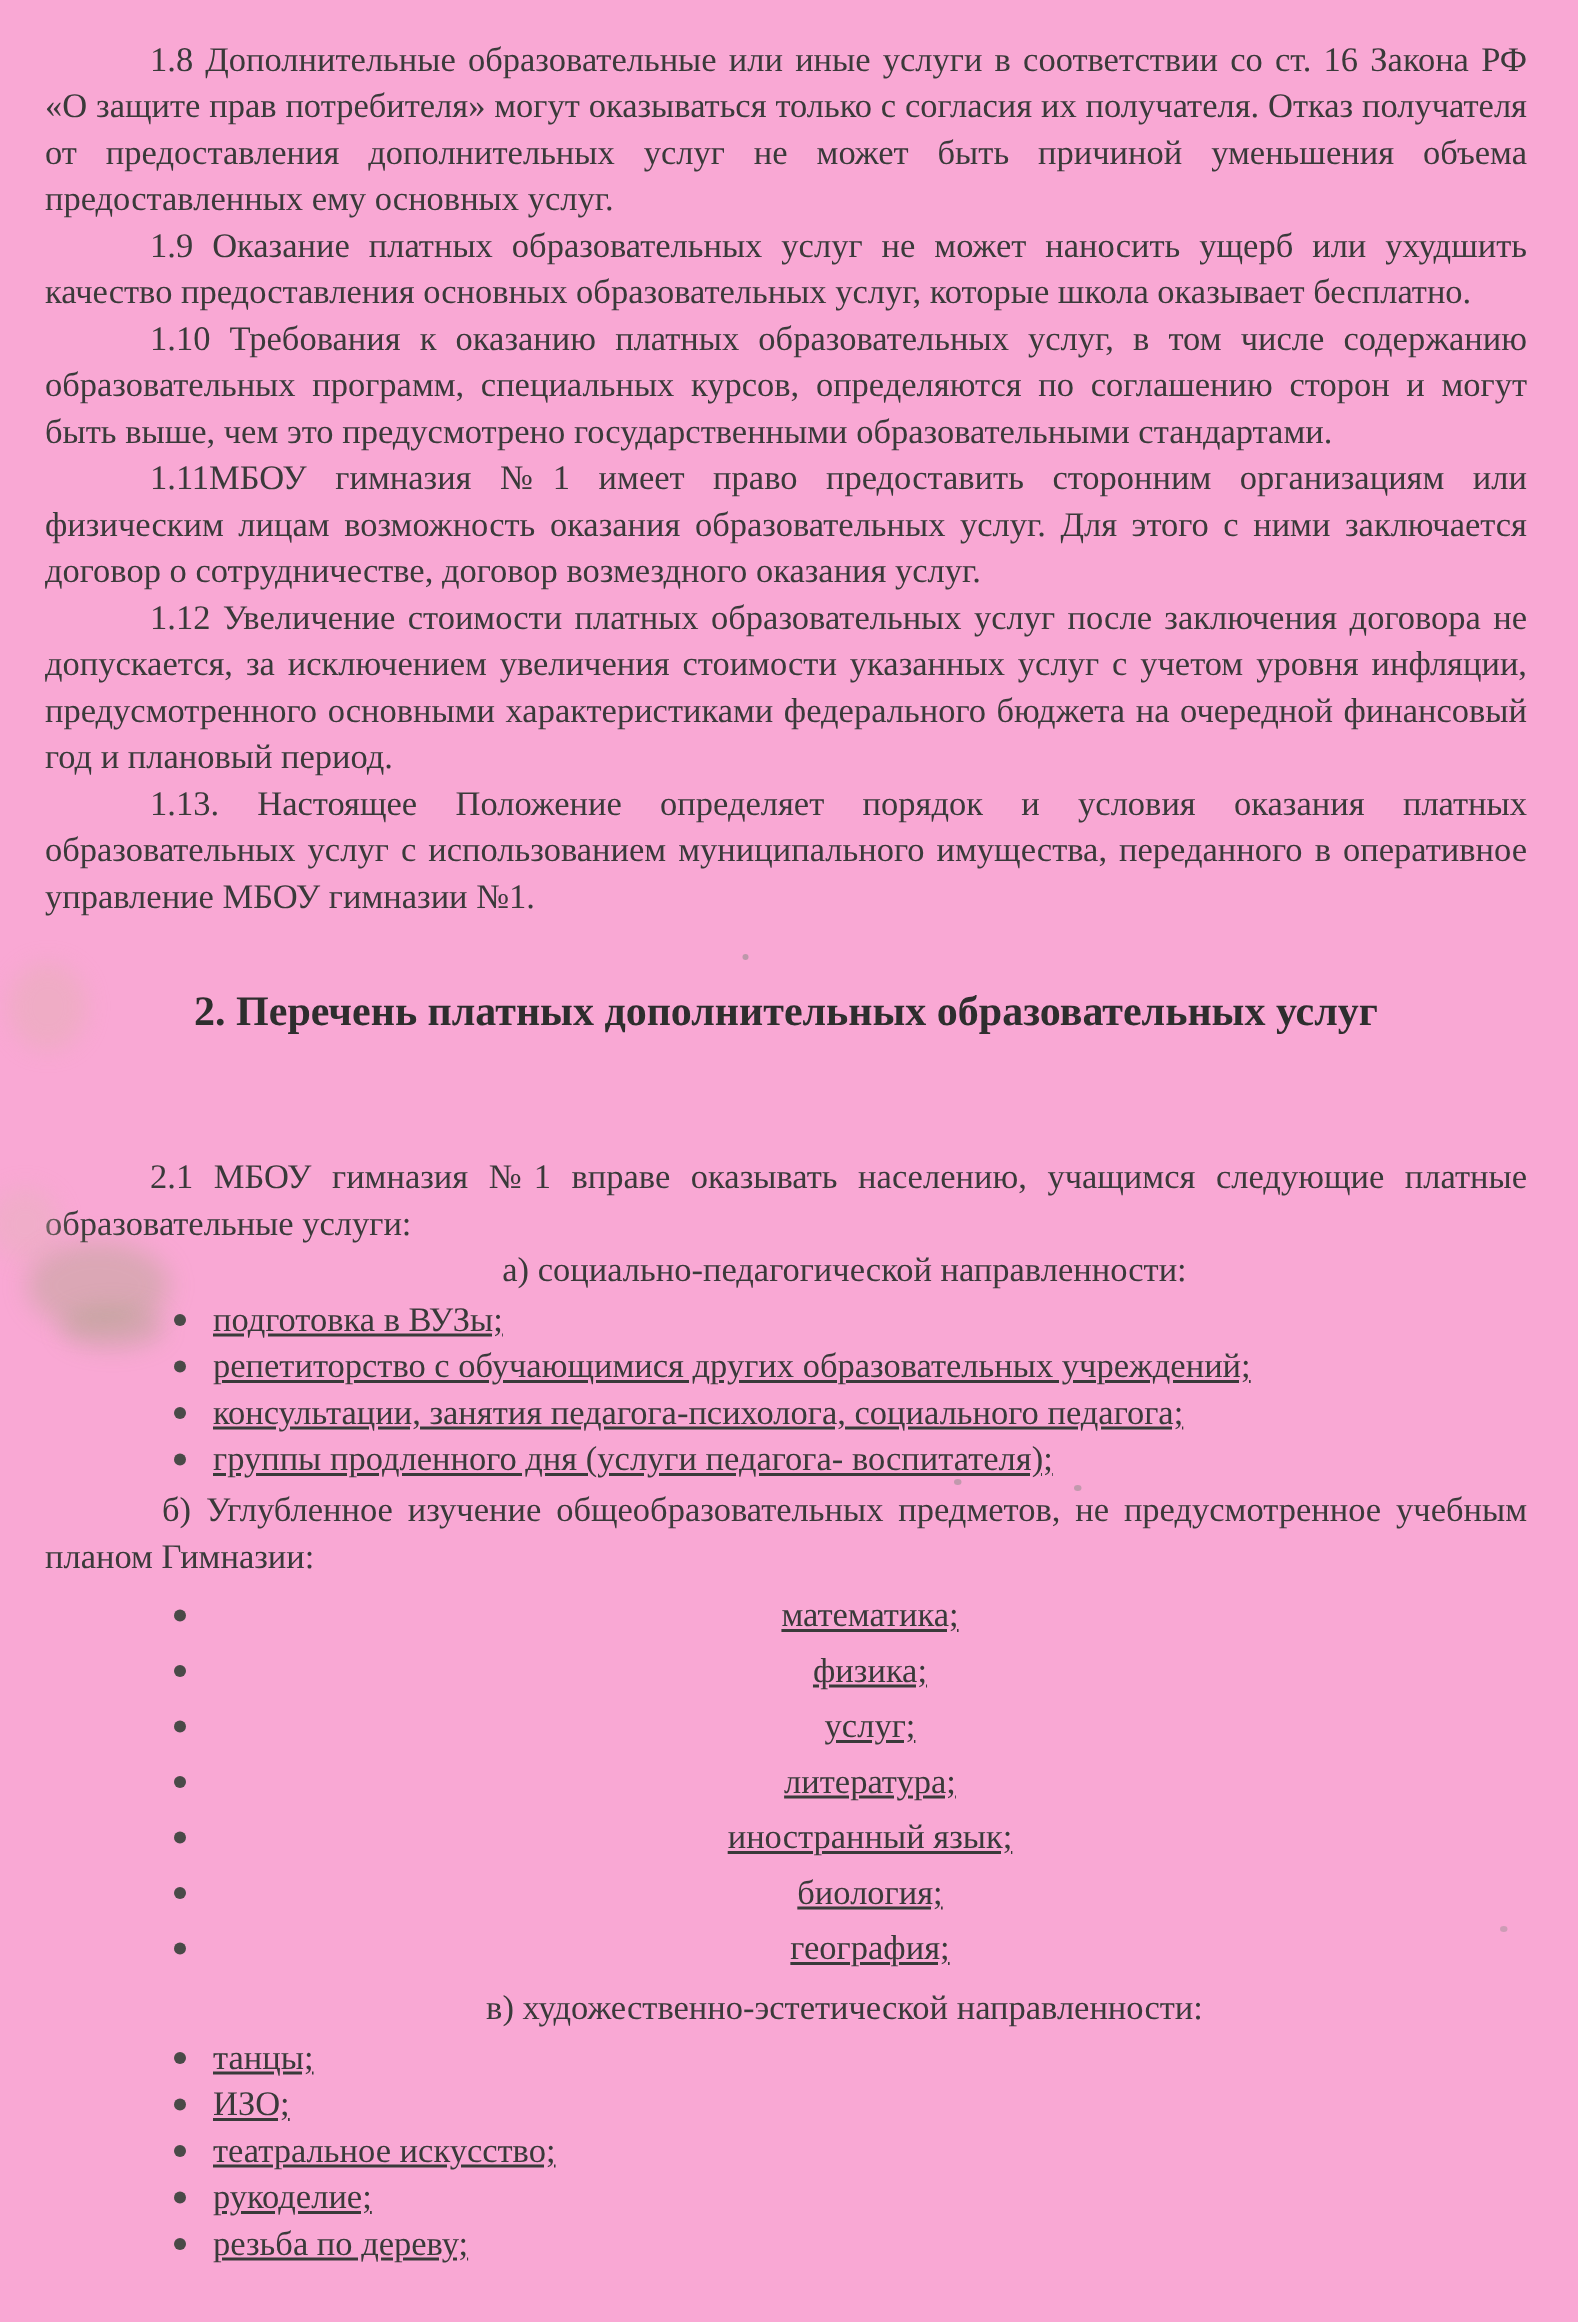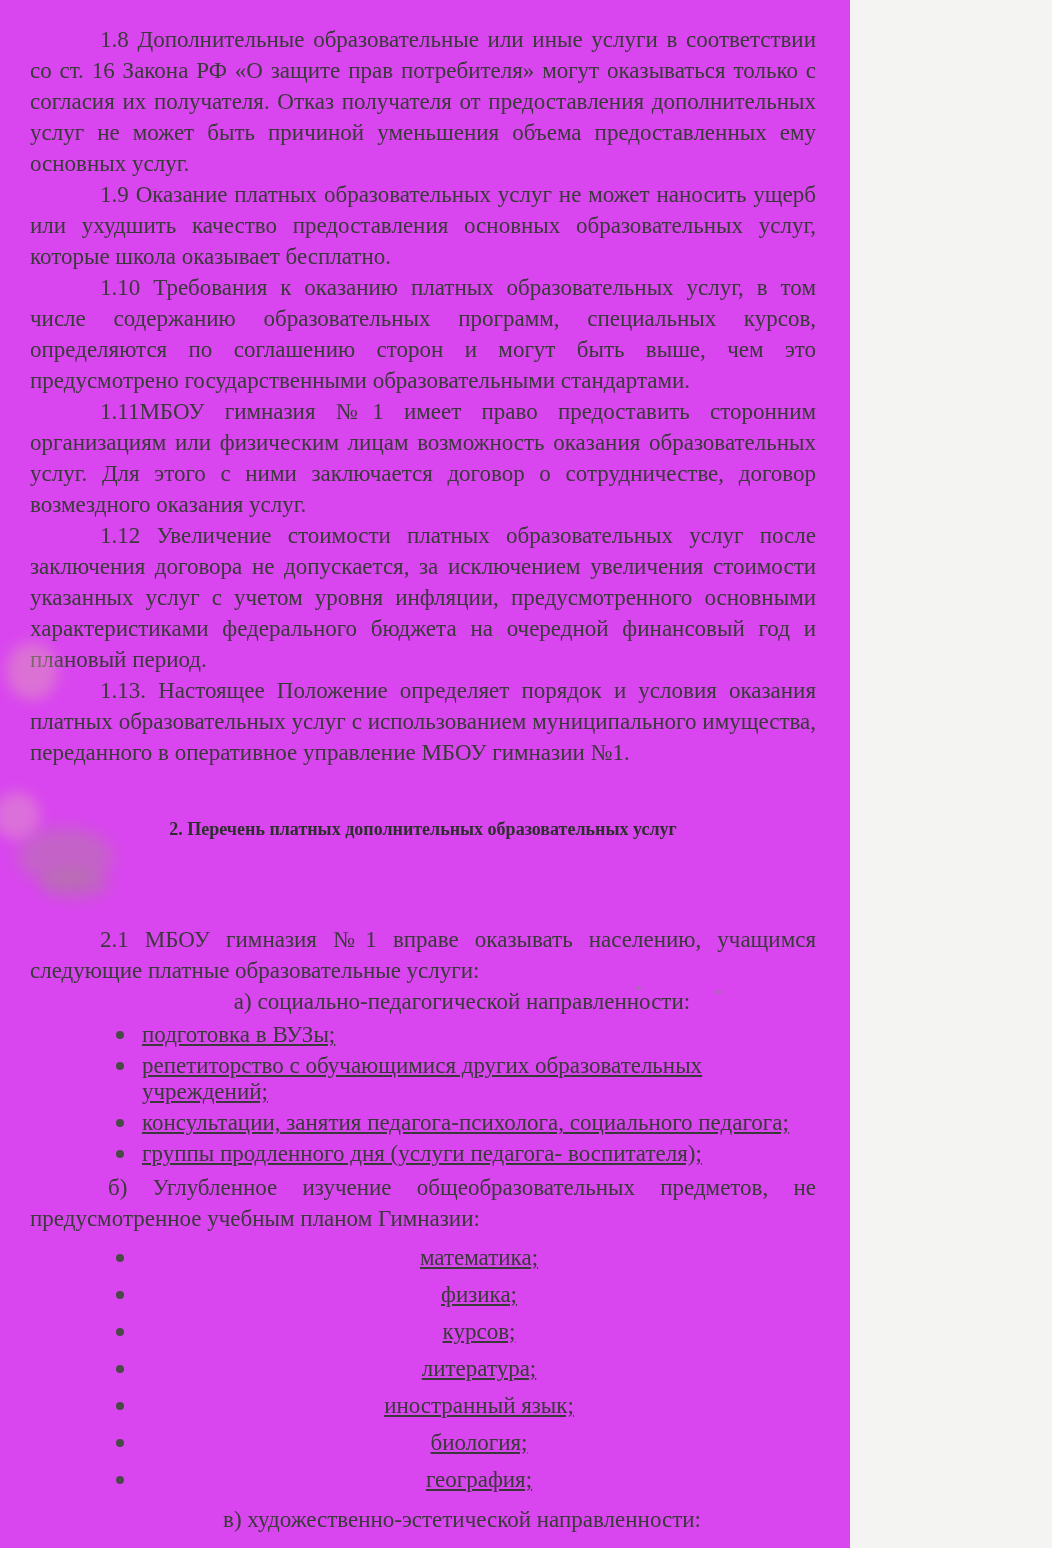--- a/index.html
+++ b/index.html
@@ -3,22 +3,22 @@
 <meta charset="utf-8">
 <style>
   html, body { margin: 0; padding: 0; }
   body {
     width: 1052px; height: 1548px;
     background: #f4f4f2;
     font-family: "Liberation Serif", "DejaVu Serif", serif;
   }
   .page {
     position: relative;
-    width: 850px; height: 1548px;
-    background: #d946ef;
+    width: 1052px; height: 1548px;
+    background: #f9a8d4;
     overflow: hidden;
     color: #3a3a3a;
     box-sizing: border-box;
     padding: 24px 34px 0 30px;
     font-size: 23px;
     line-height: 31px;
   }
   
   .blob { position: absolute; border-radius: 50%; pointer-events: none; }
   .blob-pink-1 { left: 6px; top: 642px; width: 52px; height: 58px;
@@ -38,21 +38,21 @@
 
   p.para {
     margin: 0;
     text-align: justify;
     text-indent: 70px;
   }
   h2.section-heading {
     margin: 46px 0 0 0;
     padding: 0;
     text-align: center;
-    font-size: 18px;
+    font-size: 28px;
     font-weight: bold;
     color: #2e2e2e;
     line-height: 31px;
   }
   p.para-21 { margin-top: 79px; }
   p.sub-label {
     margin: 0;
     text-align: center;
     text-indent: 78px;
   }
@@ -109,21 +109,21 @@
       <li><span class="dot"></span><span>подготовка в ВУЗы;</span></li>
       <li><span class="dot"></span><span>репетиторство с обучающимися других образовательных учреждений;</span></li>
       <li><span class="dot"></span><span>консультации, занятия педагога-психолога, социального педагога;</span></li>
       <li><span class="dot"></span><span>группы продленного дня (услуги педагога- воспитателя);</span></li>
     </ul>
 
   <p class="sub-label sub-label-wrap">б) Углубленное изучение общеобразовательных предметов, не предусмотренное учебным планом Гимназии:</p>
   <ul class="bullet-list list-b">
       <li><span class="dot"></span><span>математика;</span></li>
       <li><span class="dot"></span><span>физика;</span></li>
-      <li><span class="dot"></span><span>курсов;</span></li>
+      <li><span class="dot"></span><span>услуг;</span></li>
       <li><span class="dot"></span><span>литература;</span></li>
       <li><span class="dot"></span><span>иностранный язык;</span></li>
       <li><span class="dot"></span><span>биология;</span></li>
       <li><span class="dot"></span><span>география;</span></li>
     </ul>
 
   <p class="sub-label">в) художественно-эстетической направленности:</p>
   <ul class="bullet-list list-v">
       <li><span class="dot"></span><span>танцы;</span></li>
       <li><span class="dot"></span><span>ИЗО;</span></li>

